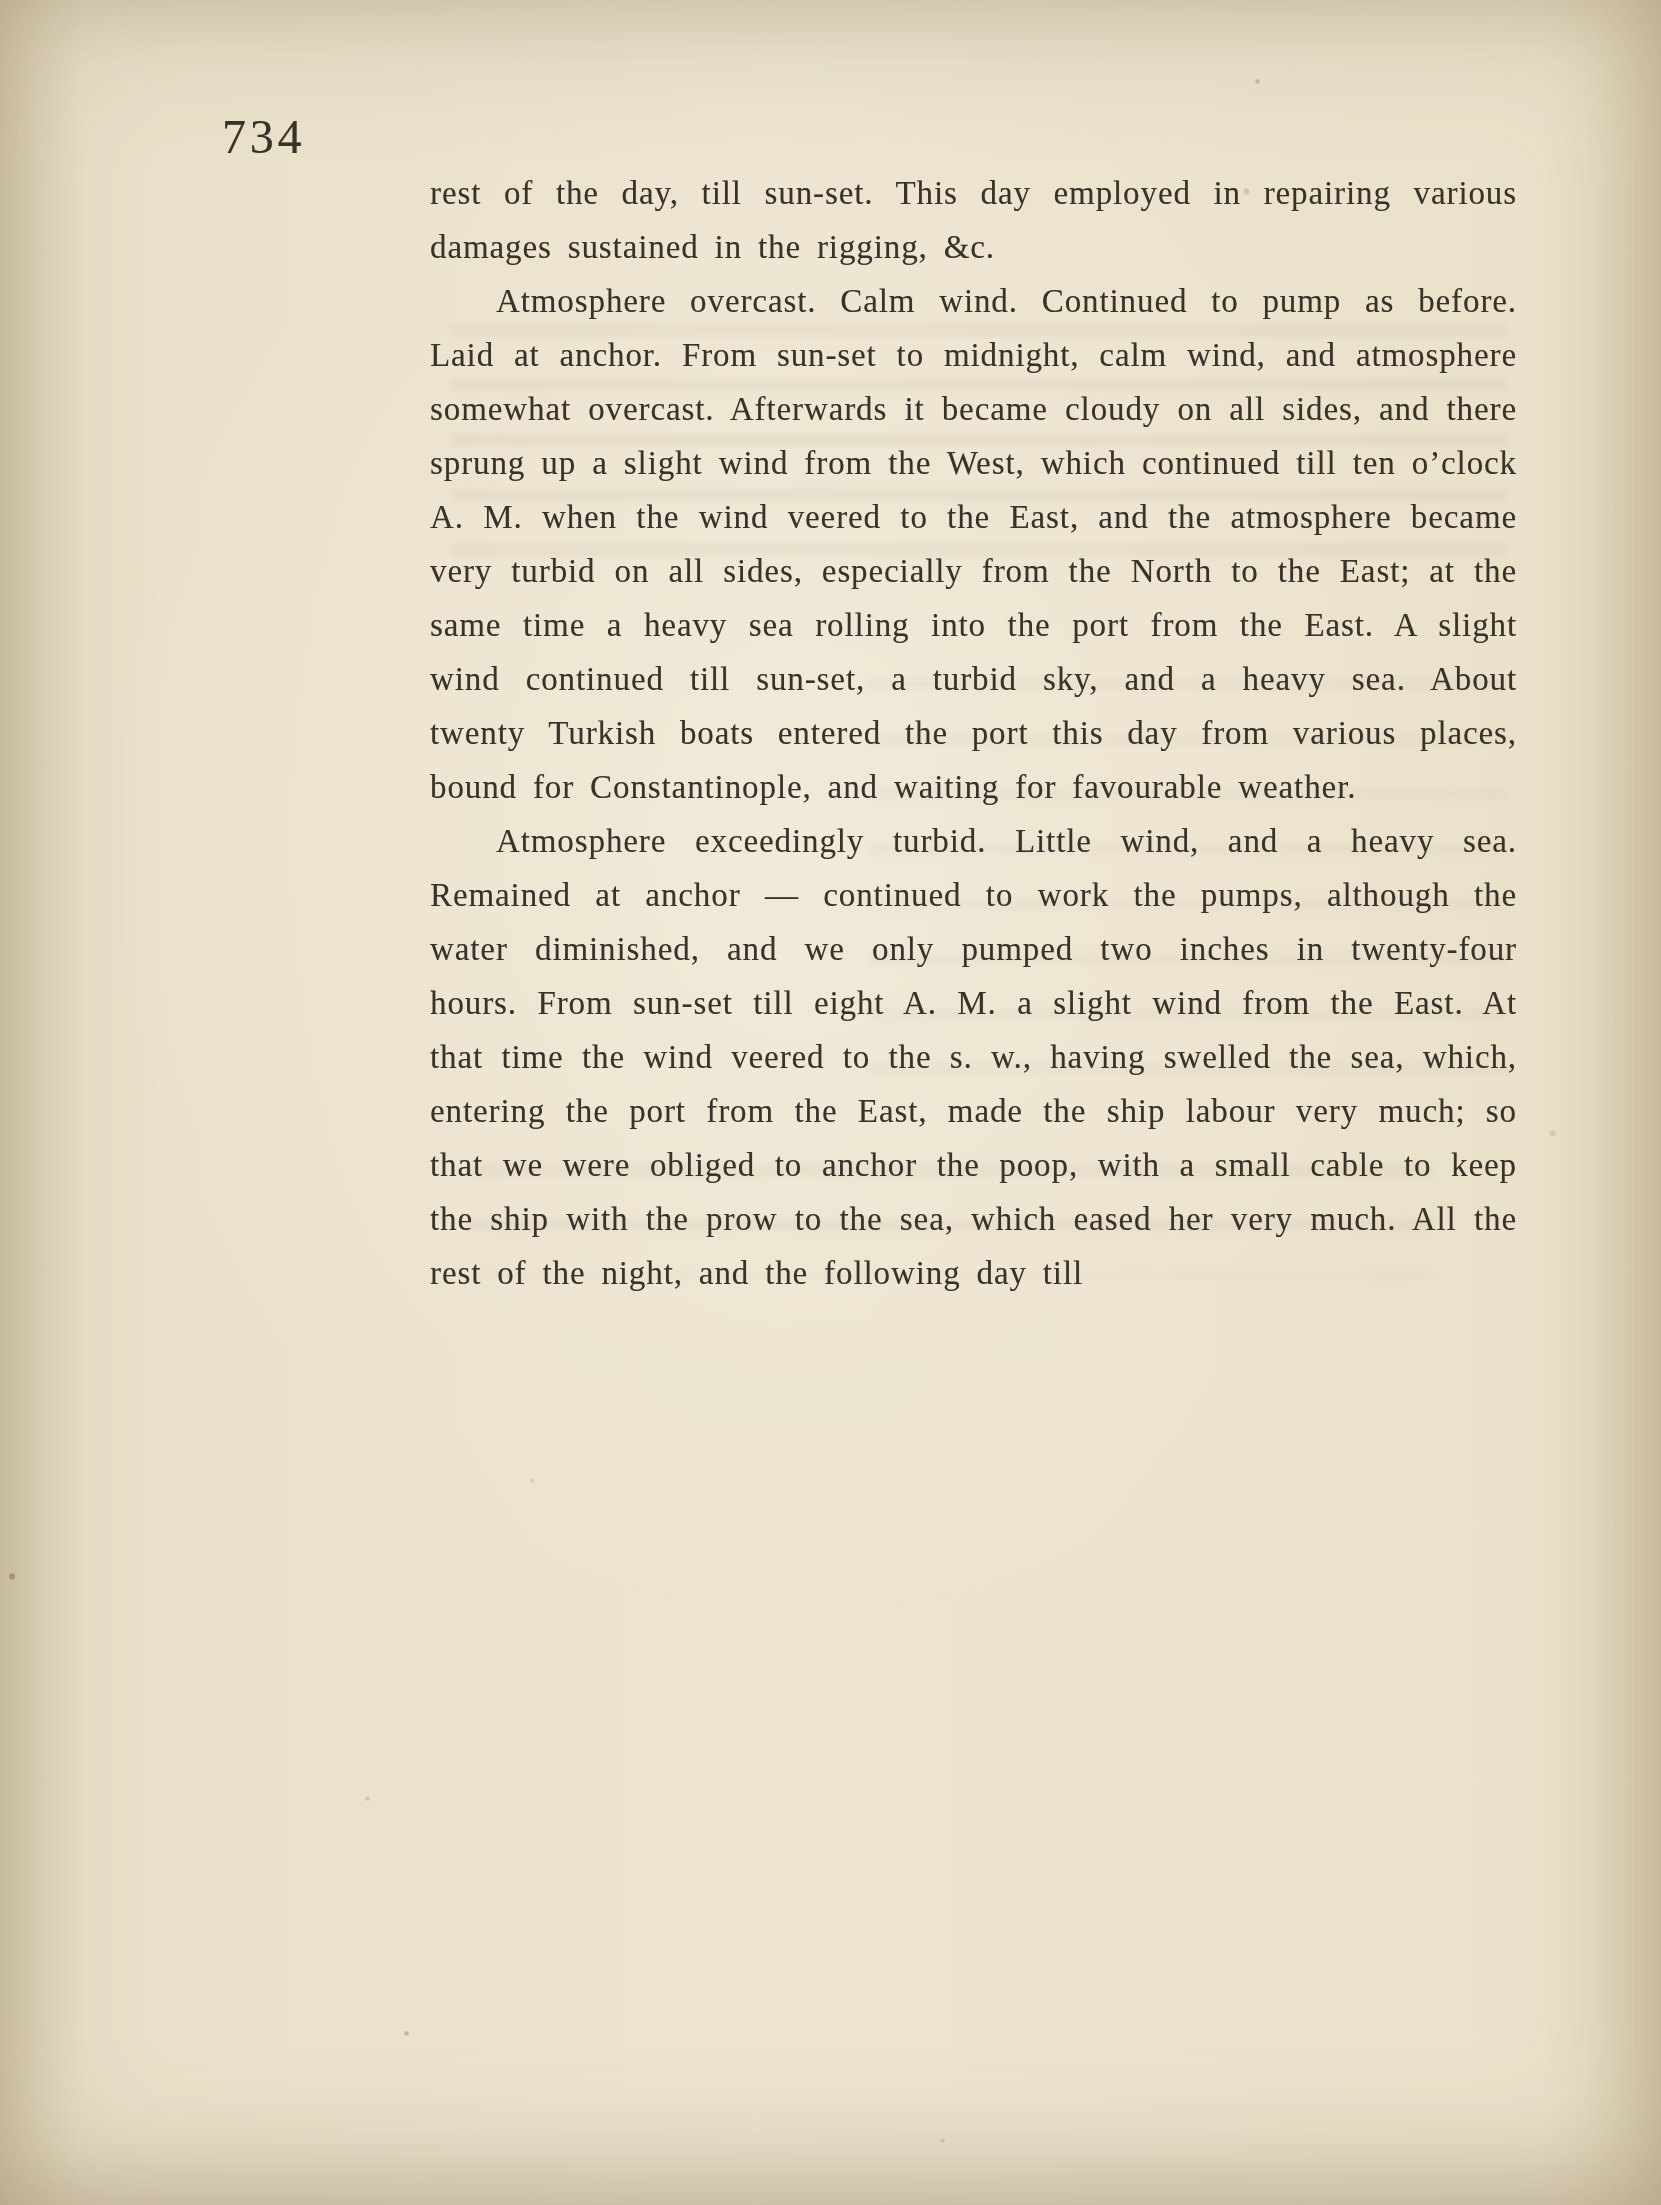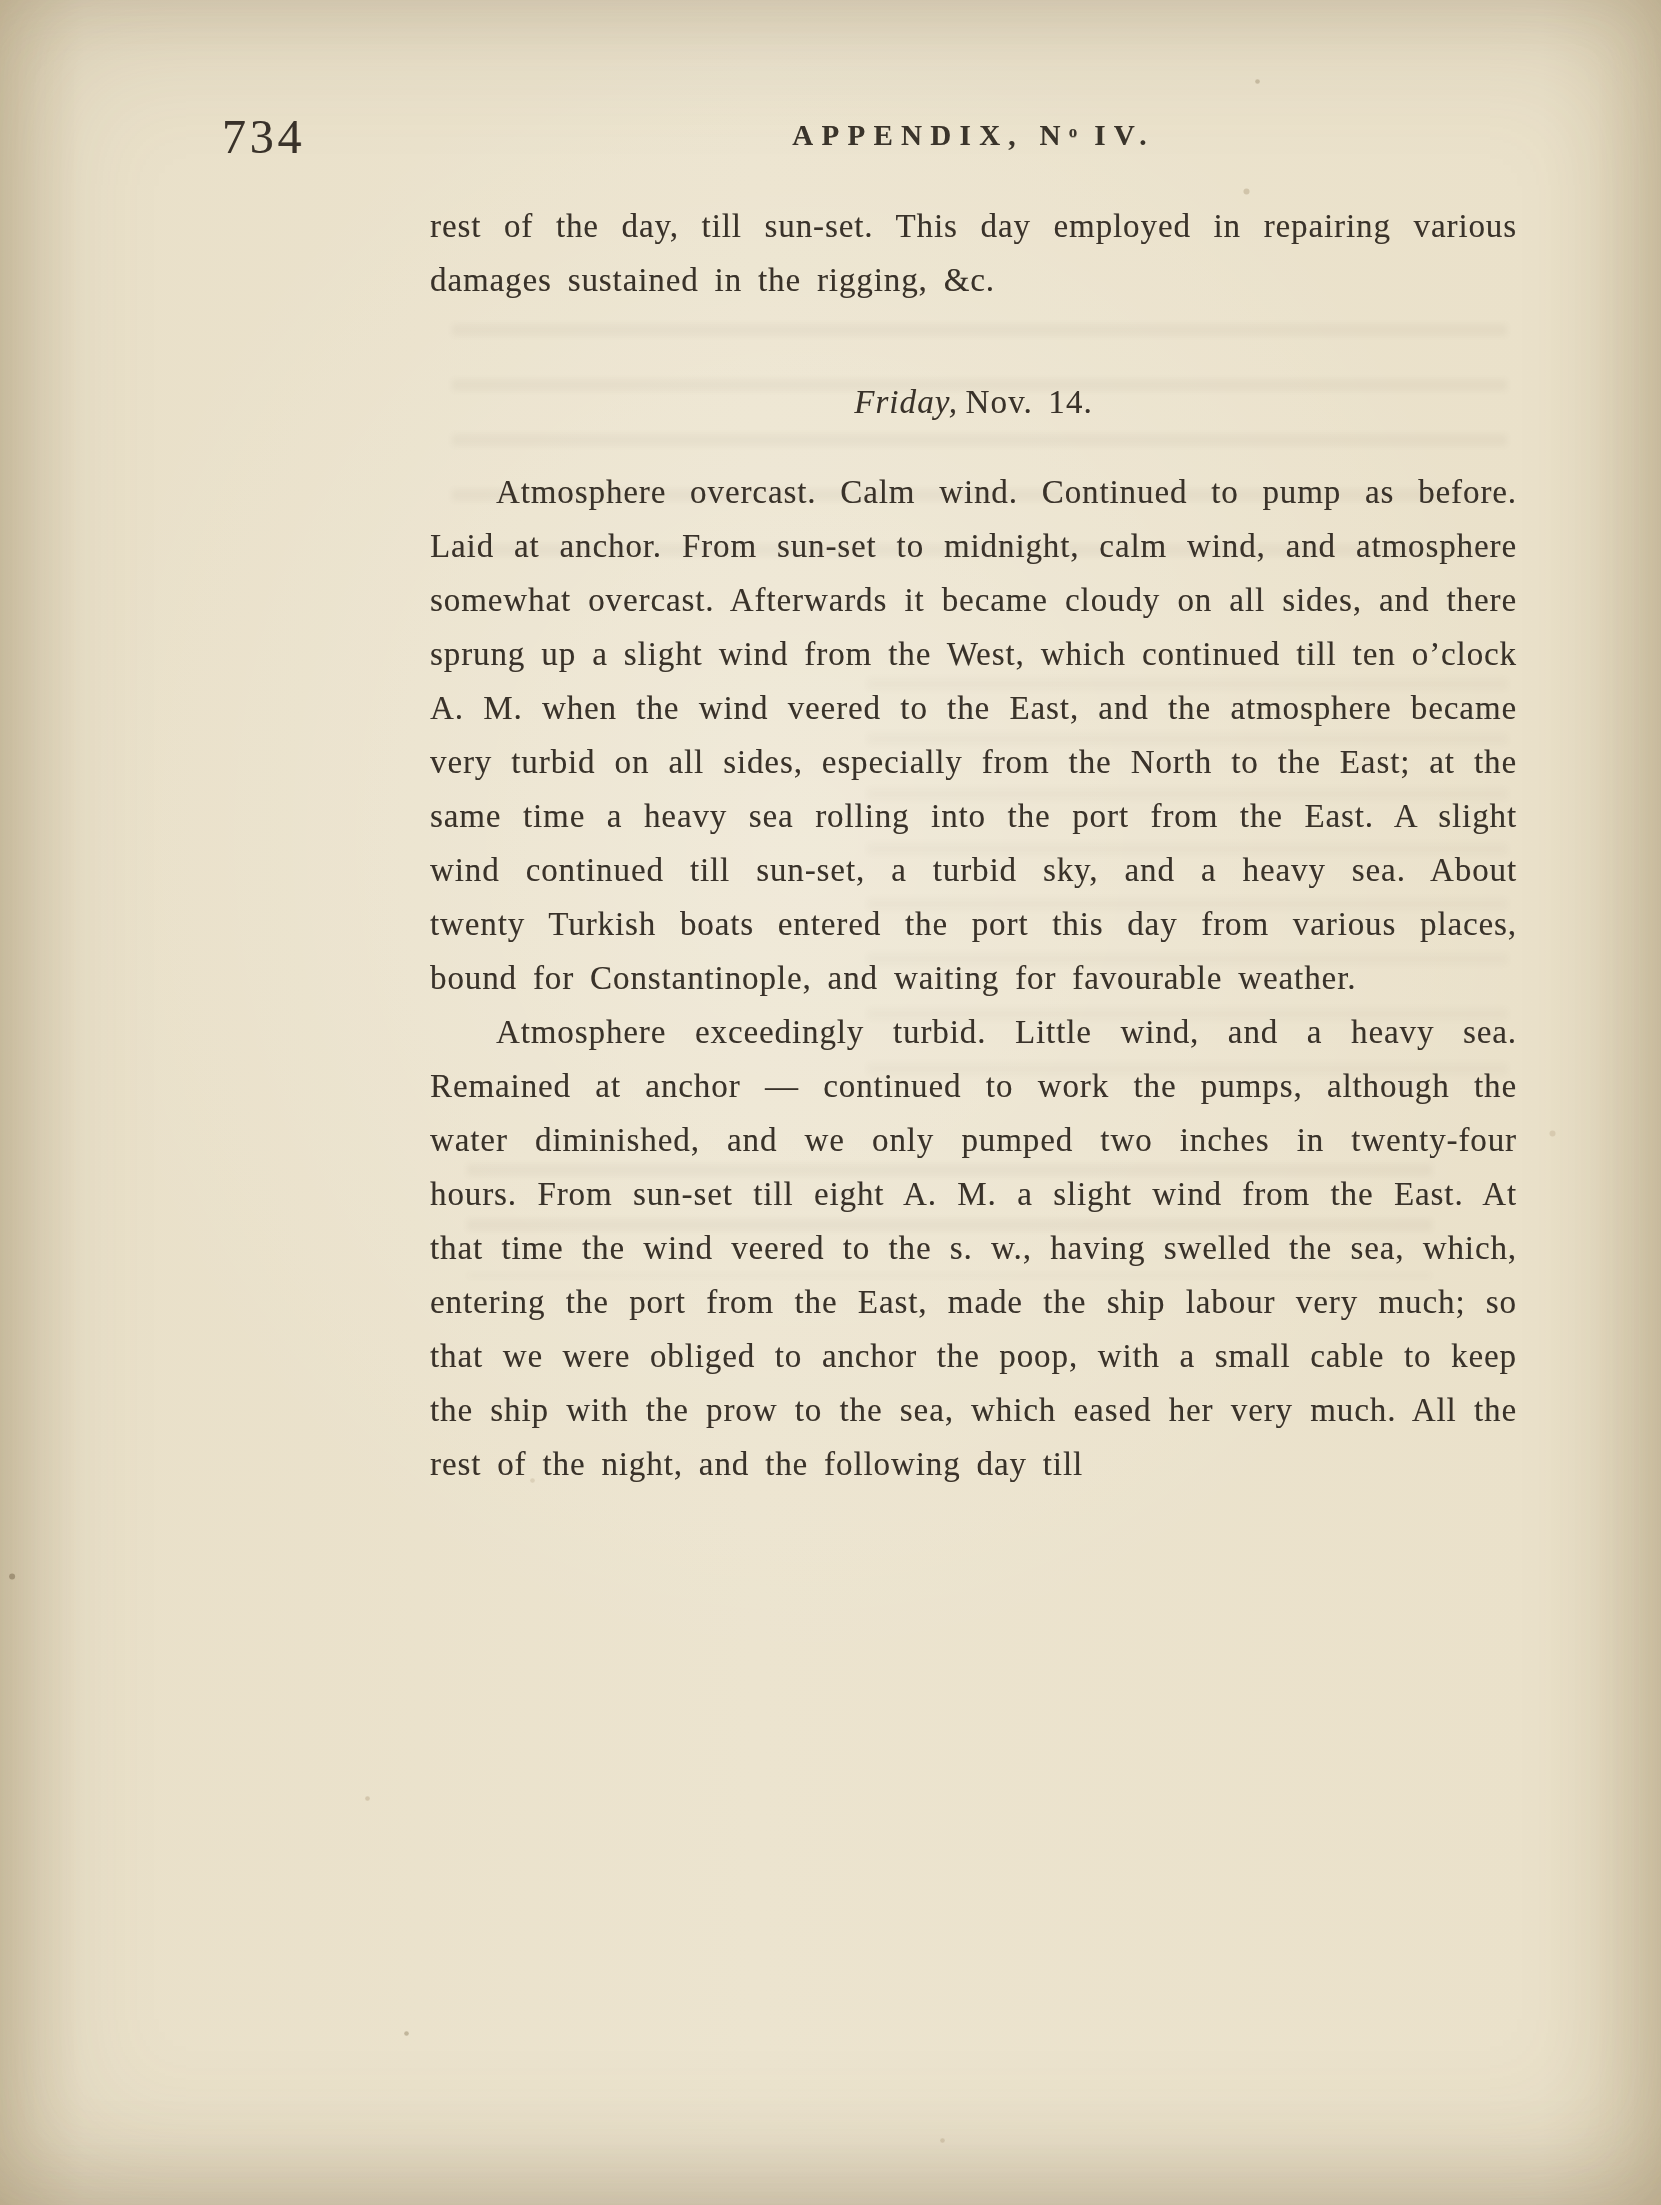--- a/index.html
+++ b/index.html
@@ -135,25 +135,23 @@
 
   <div class="showthrough st-1"></div>
   <div class="showthrough st-2"></div>
   <div class="showthrough st-3"></div>
   <div class="specks"></div>
 
   <div class="folio">734</div>
 
   <div class="content">
 
-    <div class="running-header"><span>APPENDIX,</span> <span>N</span><span class="ord">o</span> <span>IV.</span></div>
 
     <p class="para no-indent continuation">rest of the day, till sun-set.  This day employed in repairing various damages sustained in the rigging, &amp;c.</p>
 
-    <div class="section-heading"><span class="heading-day">Friday,</span><span class="heading-date">Nov. 14.</span></div>
 
     <p class="para">Atmosphere overcast.  Calm wind.  Continued to pump as before.  Laid at anchor.  From sun-set to midnight, calm wind, and atmosphere somewhat overcast.  Afterwards it became cloudy on all sides, and there sprung up a slight wind from the West, which continued till ten o’clock A. M. when the wind veered to the East, and the atmosphere became very turbid on all sides, especially from the North to the East; at the same time a heavy sea rolling into the port from the East.  A slight wind continued till sun-set, a turbid sky, and a heavy sea.  About twenty Turkish boats entered the port this day from various places, bound for Constantinople, and waiting for favourable weather.</p>
 
 
     <p class="para">Atmosphere exceedingly turbid.  Little wind, and a heavy sea.  Remained at anchor — continued to work the pumps, although the water diminished, and we only pumped two inches in twenty-four hours.  From sun-set till eight A. M. a slight wind from the East.  At that time the wind veered to the s. w., having swelled the sea, which, entering the port from the East, made the ship labour very much; so that we were obliged to anchor the poop, with a small cable to keep the ship with the prow to the sea, which eased her very much.  All the rest of the night, and the following day till</p>
 
 
   </div>
 </div>
 

